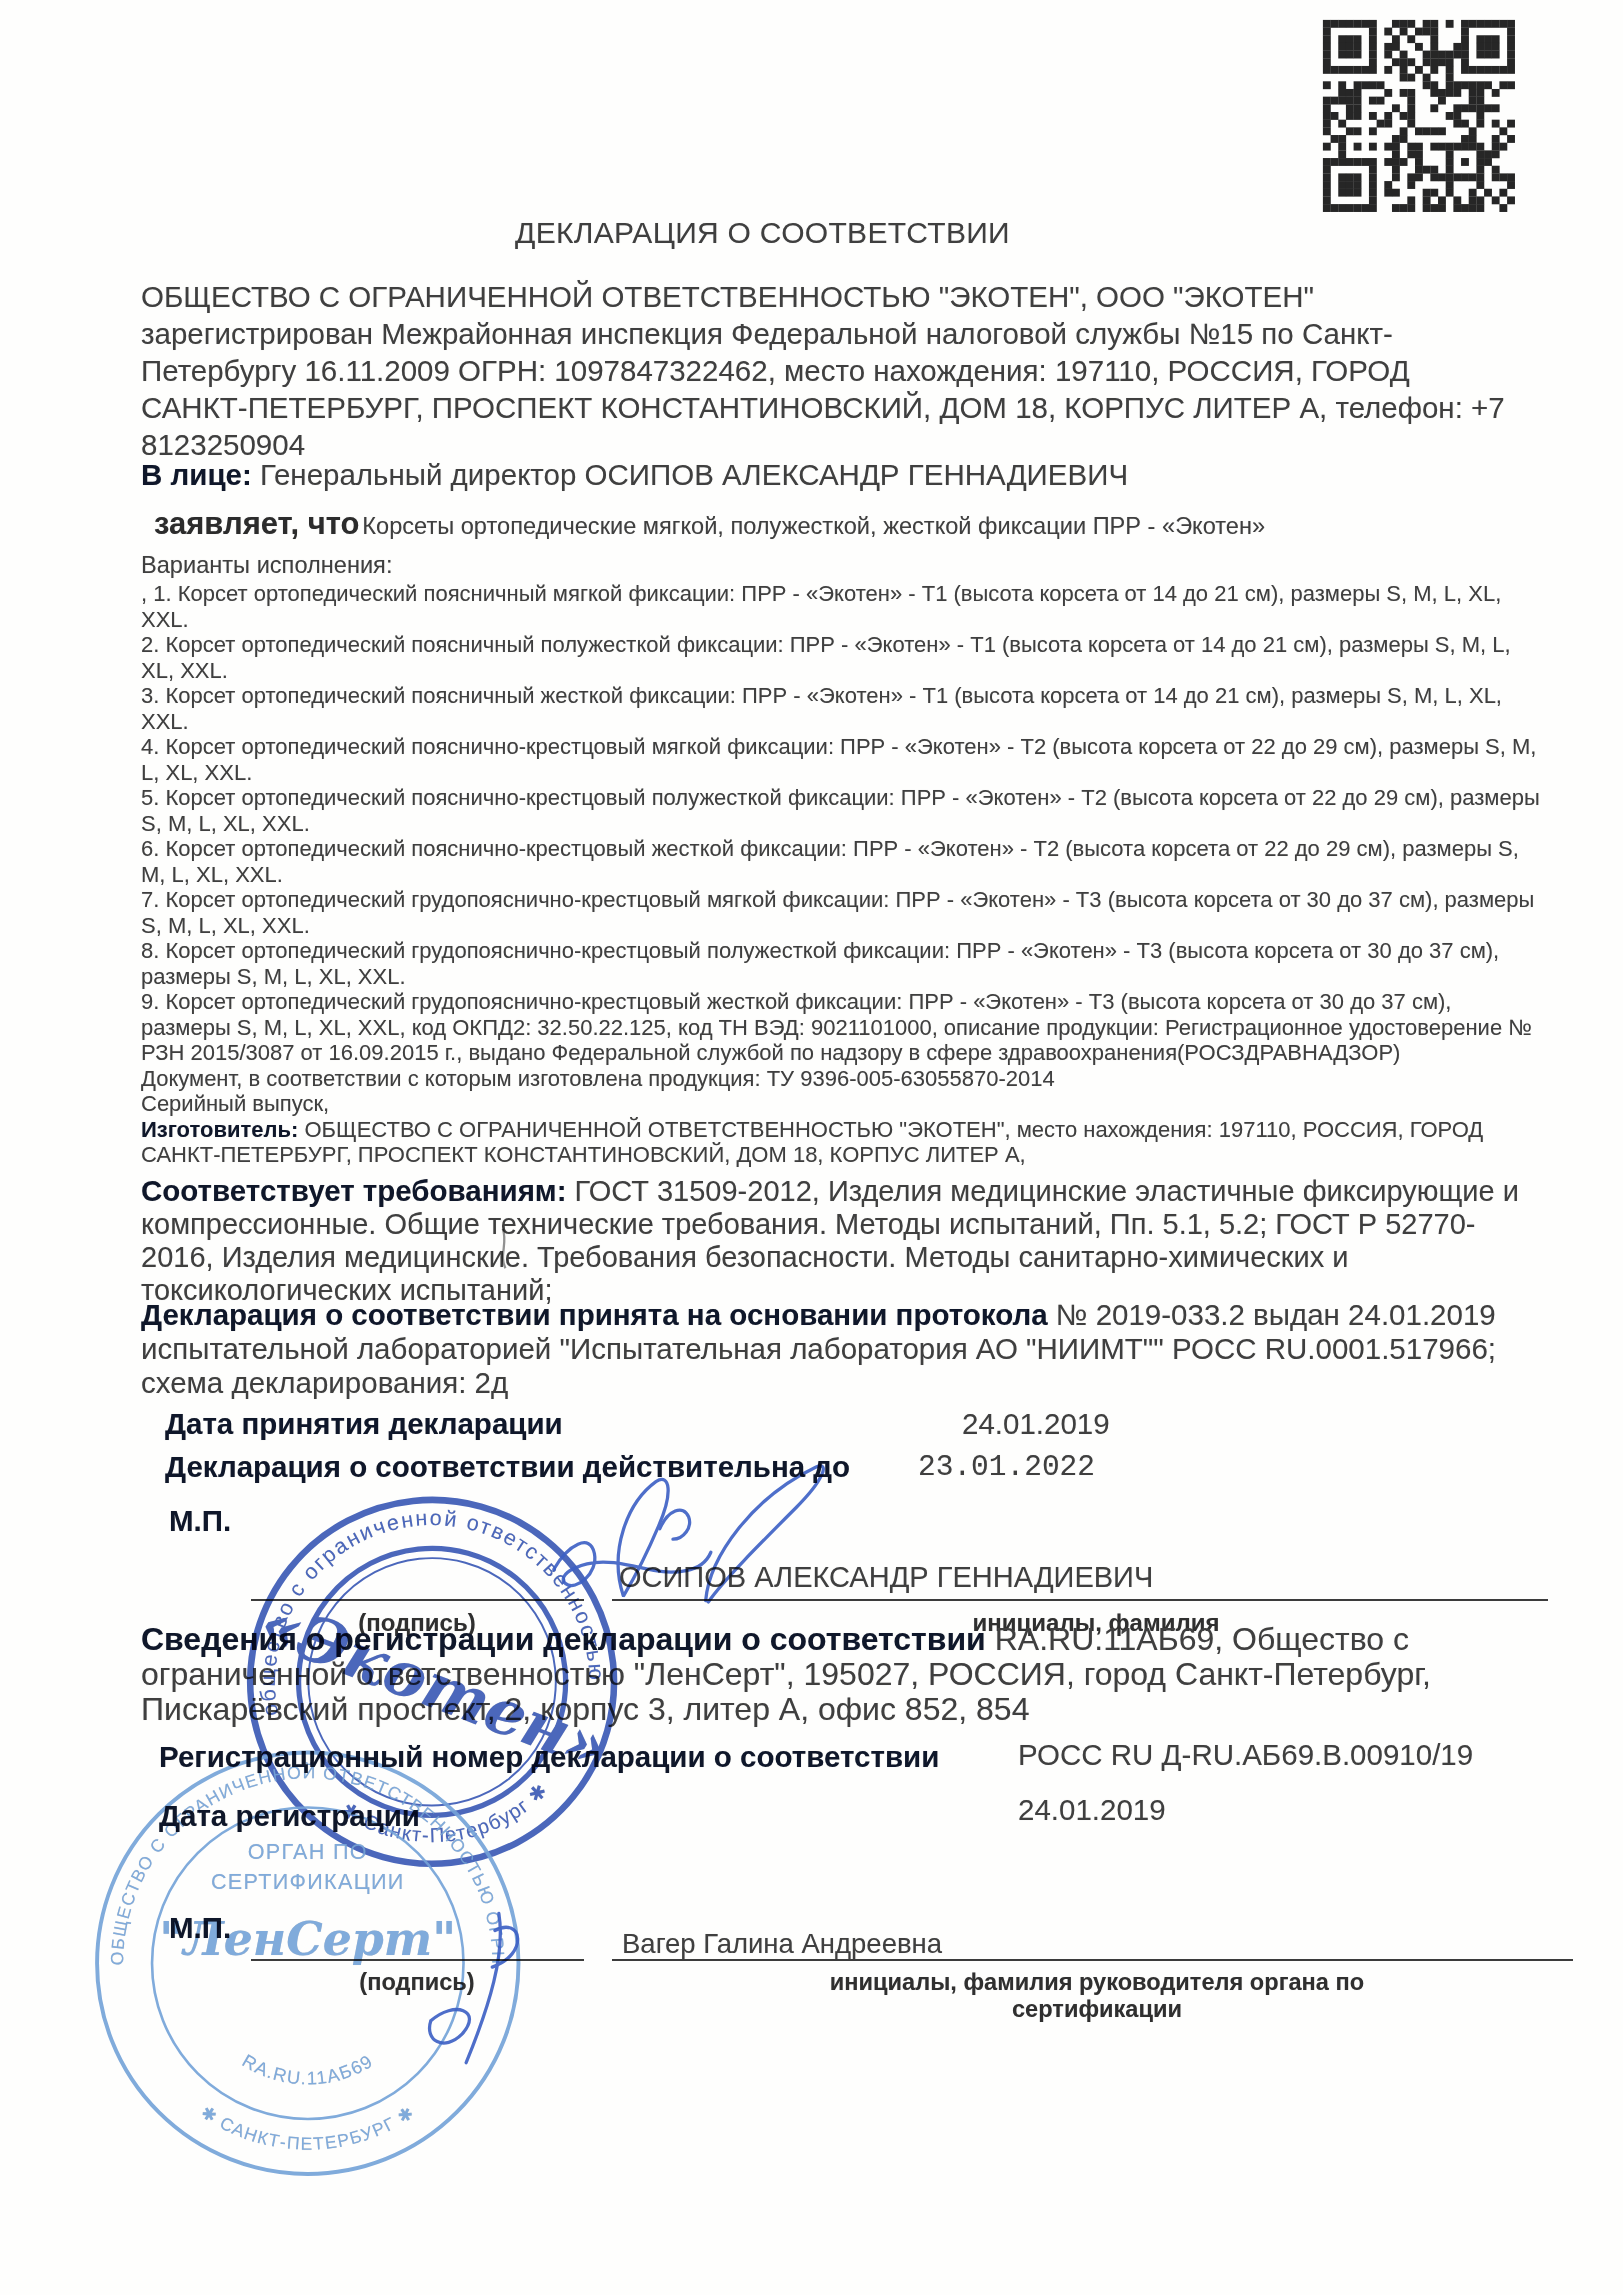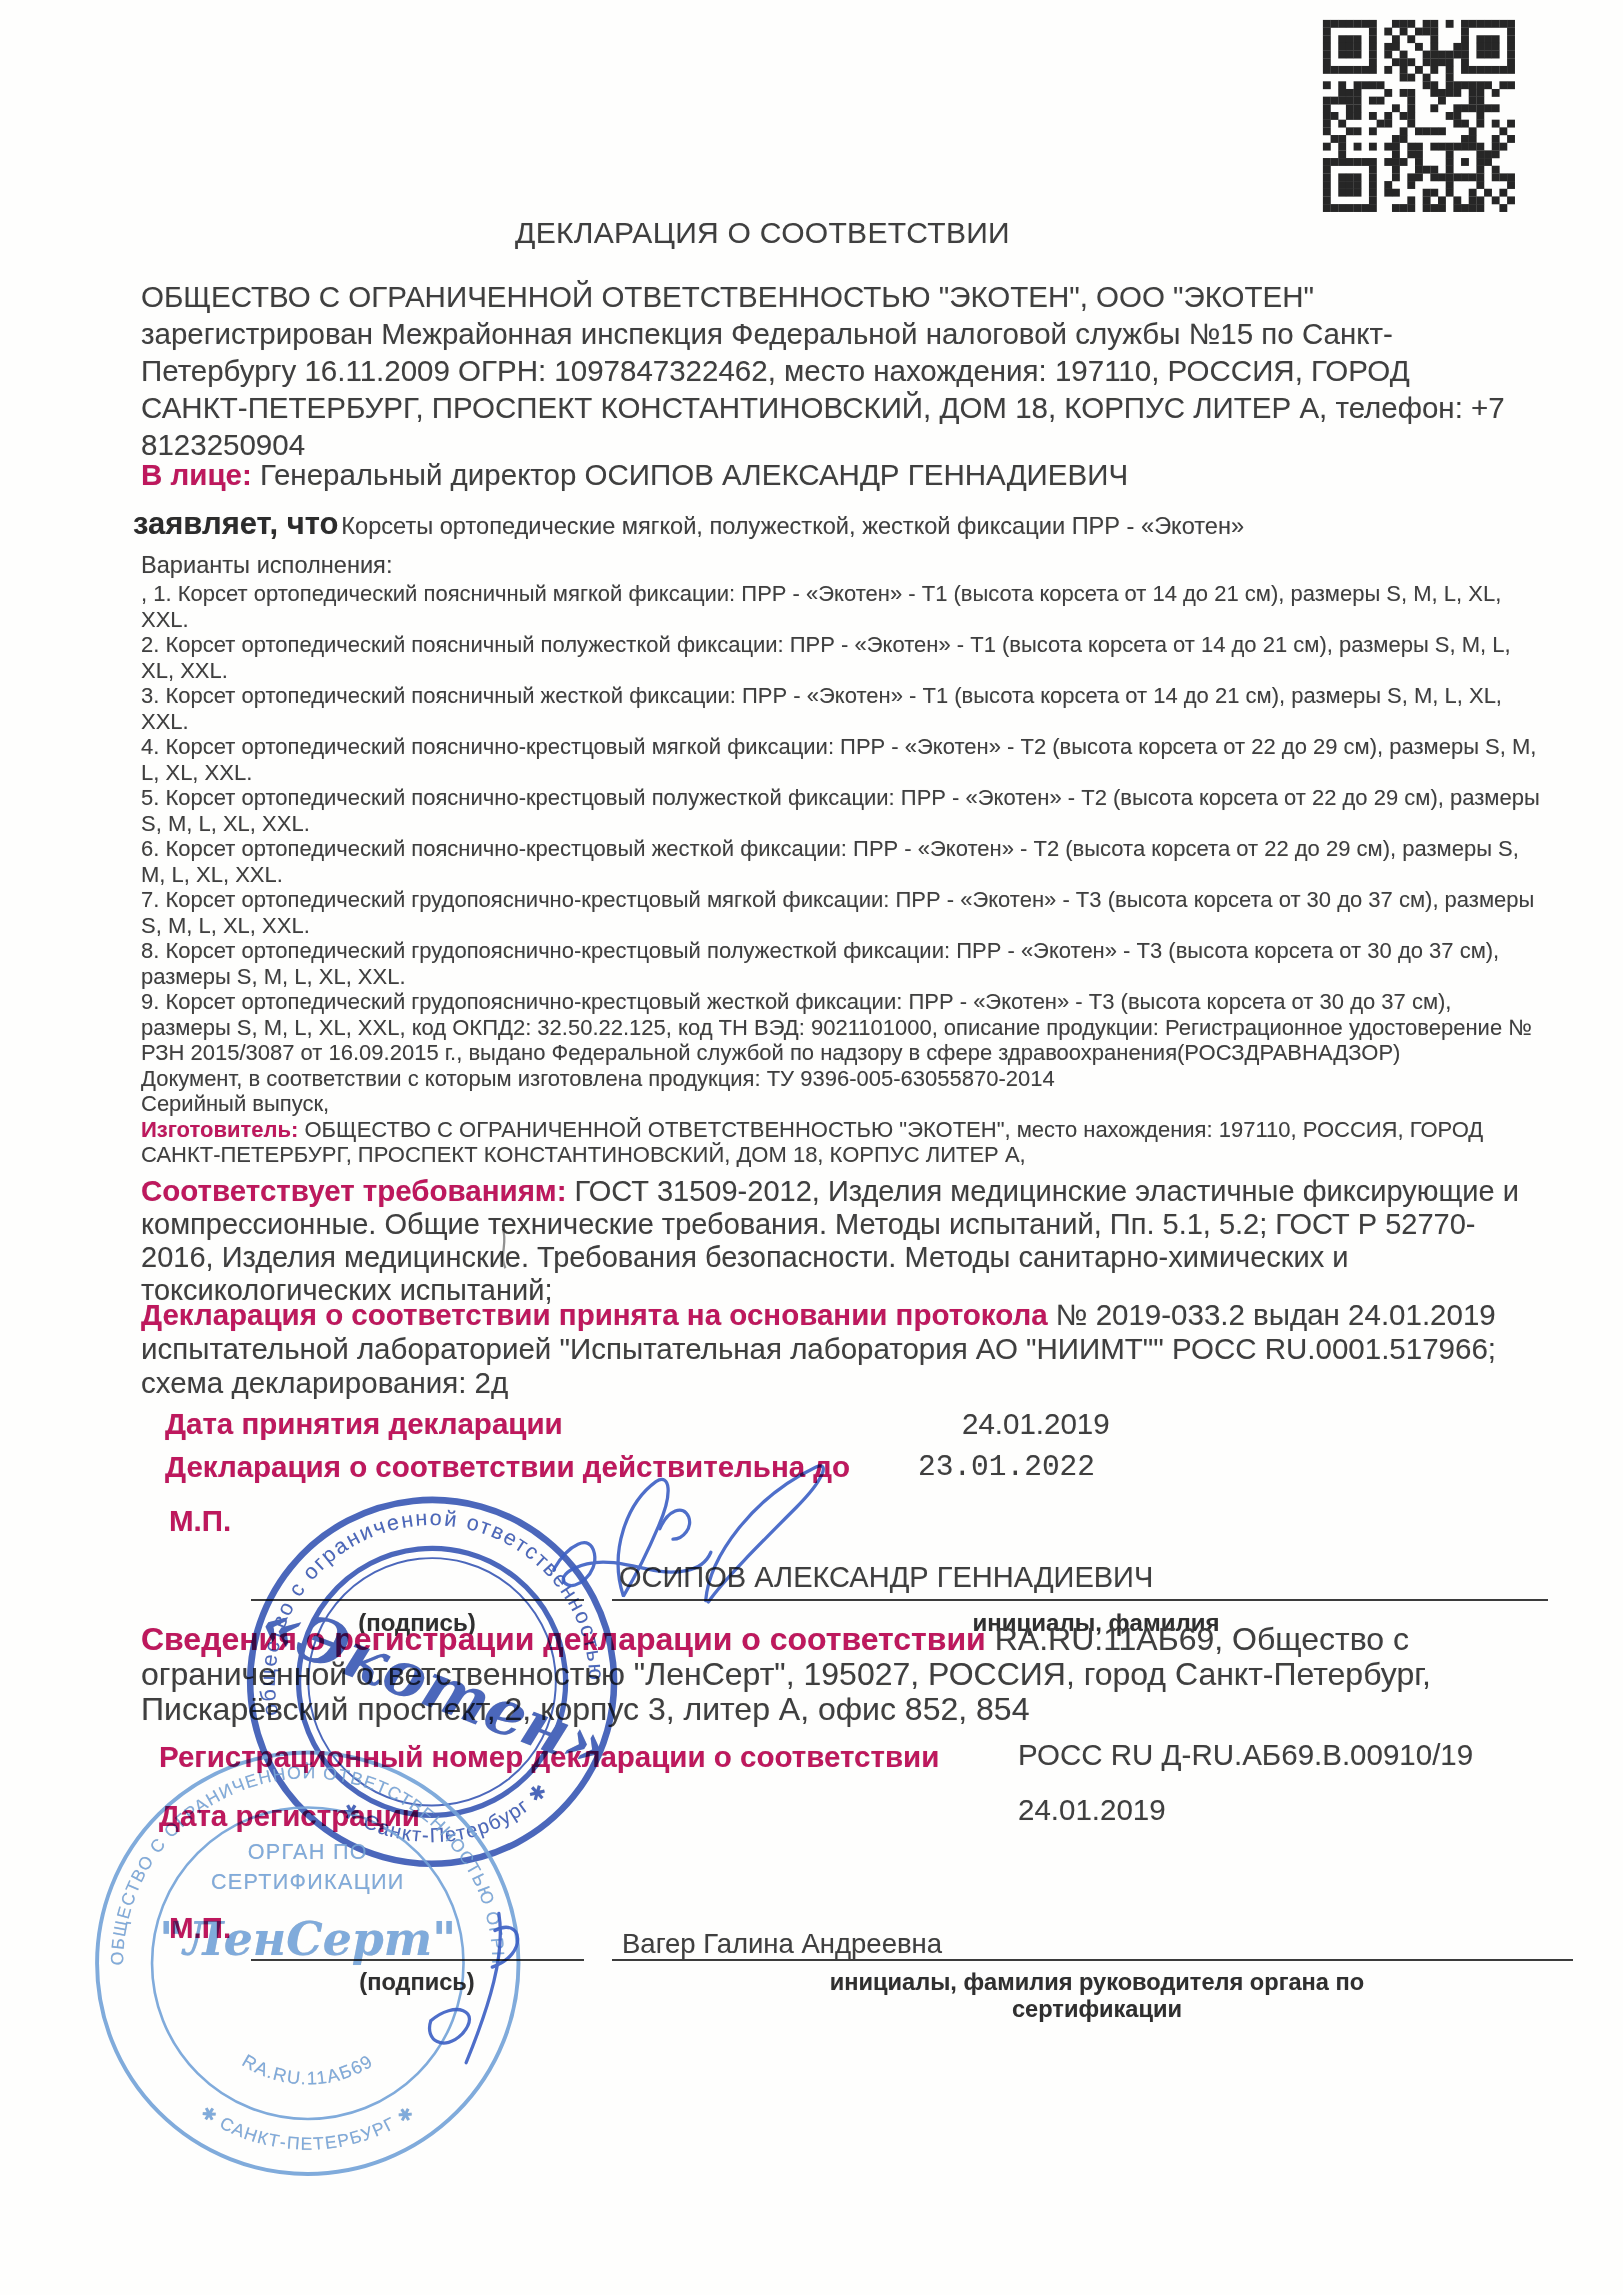--- a/index.html
+++ b/index.html
@@ -2,21 +2,21 @@
 <html style="font-size:10.5px"><head>
 <meta charset="utf-8">
 <style>
   html,body{margin:0;padding:0;background:#9a9a9a;}
   .page{
     position:relative;width:1624px;height:2295px;background:#fefefd;
     font-family:"Liberation Sans",sans-serif;color:#3f3f3f;overflow:hidden;
     text-shadow:0 0 0.7px rgba(70,70,70,.30);
   }
   .abs{position:absolute;}
-  .b{font-weight:700;color:#be185d;}
+  .b{font-weight:700;color:#0f172a;}
   .t-title{font-size:30px;font-weight:400;text-align:center;letter-spacing:0.3px;}
   .t-big{font-size:29.5px;line-height:37px;}
   .t-med{font-size:29px;line-height:33px;}
   .t-basis{font-size:29.5px;line-height:34px;}
   .t-reg{font-size:32px;line-height:35px;}
   .t-small{font-size:22px;line-height:25.5px;}
   .t-small36{font-size:23.6px;line-height:27.5px;}
   .t-declare-label{font-size:31px;font-weight:700;color:#2c2c2c;}
   .t-row{font-size:29.5px;margin-left:12px;}
   .uline{position:absolute;height:0;border-top:2px solid #3c3c3c;}
@@ -356,21 +356,21 @@
 
   <div class="abs t-title" style="left:0;top:216px;width:1525px;">ДЕКЛАРАЦИЯ О СООТВЕТСТВИИ</div>
 
   <div class="abs t-big" style="left:141px;top:278px;width:1381px;">ОБЩЕСТВО С ОГРАНИЧЕННОЙ ОТВЕТСТВЕННОСТЬЮ "ЭКОТЕН", ООО "ЭКОТЕН" зарегистрирован Межрайонная инспекция Федеральной налоговой службы №15 по Санкт-Петербургу 16.11.2009 ОГРН: 1097847322462, место нахождения: 197110, РОССИЯ, ГОРОД САНКТ-ПЕТЕРБУРГ, ПРОСПЕКТ КОНСТАНТИНОВСКИЙ, ДОМ 18, КОРПУС ЛИТЕР А, телефон: +7 8123250904</div>
 
   <div class="abs t-big" style="left:141px;top:456px;width:1381px;">
     <span class="b">В лице:</span>
     <span>Генеральный директор ОСИПОВ АЛЕКСАНДР ГЕННАДИЕВИЧ</span>
   </div>
 
-  <div class="abs" style="left:133px;top:507px;width:1401px;line-height:34px;">
+  <div class="abs" style="left:154px;top:507px;width:1401px;line-height:34px;">
     <span class="t-declare-label">заявляет, что</span>
     <span class="t-small36">Корсеты ортопедические мягкой, полужесткой, жесткой фиксации ПРР - «Экотен»</span>
   </div>
 
   <div class="abs t-small36" style="left:141px;top:552px;">Варианты исполнения:</div>
 
   <div class="abs t-small" style="left:141px;top:581px;width:1401px;">
     <div>
         <div>, 1. Корсет ортопедический поясничный мягкой фиксации: ПРР - «Экотен» - Т1 (высота корсета от 14 до 21 см), размеры S, M, L, XL, XXL.</div>
         <div>2. Корсет ортопедический поясничный полужесткой фиксации: ПРР - «Экотен» - Т1 (высота корсета от 14 до 21 см), размеры S, M, L, XL, XXL.</div>

